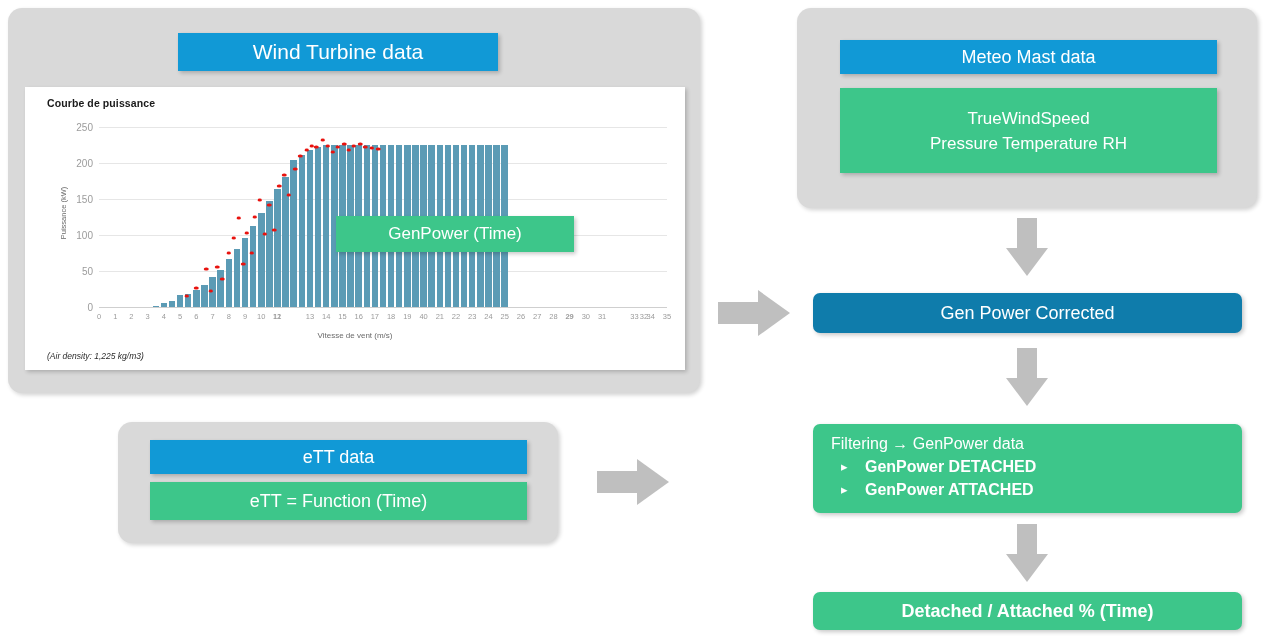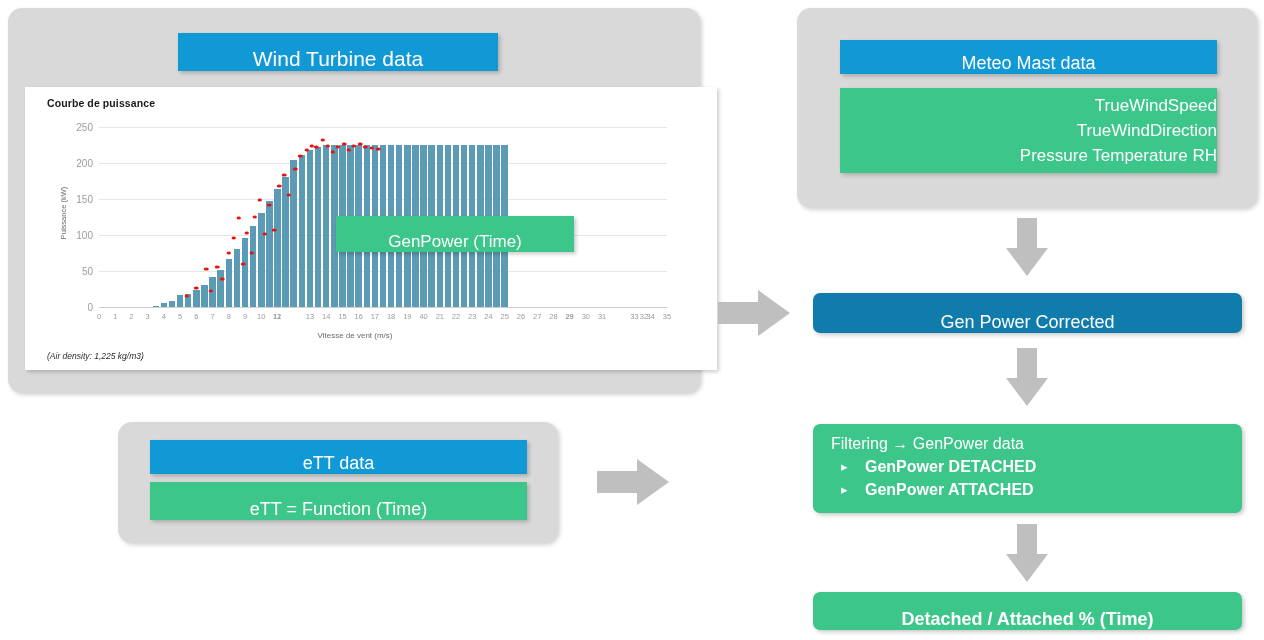--- a/index.html
+++ b/index.html
@@ -20,21 +20,21 @@
     position: absolute;
     background: #d9d9d9;
     border-radius: 14px;
     box-shadow: 2px 2px 4px rgba(0,0,0,0.18);
   }
 
   
   .box {
     position: absolute;
     display: flex;
-    align-items: flex-end;
+    align-items: center;
     justify-content: center;
     color: #ffffff;
     text-align: center;
     box-shadow: 2px 2px 4px rgba(0,0,0,0.22);
     box-sizing: border-box;
   }
   .box.blue   { background: #1199d6; }
   .box.dblue  { background: #0f7cab; border-radius: 7px; }
   .box.green  { background: #3dc68a; }
   .box.green-r{ background: #3dc68a; border-radius: 7px; }
@@ -42,21 +42,20 @@
   
   #panel-wt       { left: 8px;   top: 8px;   width: 692px; height: 385px; }
   #wt-title       { left: 178px; top: 33px;  width: 320px; height: 38px;
                     font-size: 21px; }
   #chart-card {
     position: absolute;
     left: 25px; top: 87px; width: 660px; height: 283px;
     background: #ffffff;
     box-shadow: 2px 2px 4px rgba(0,0,0,0.20);
     overflow: hidden;
-    padding-left: 32px;
   }
   #chart-title {
     position: absolute; left: 22px; top: 10px;
     font-size: 10.5px; font-weight: bold; color: #1a1a1a;
     letter-spacing: .1px;
   }
   #chart-note {
     position: absolute; left: 22px; top: 264px;
     font-size: 8.5px; font-style: italic; color: #2b2b2b;
   }
@@ -360,21 +359,20 @@
 </div>
 
 <div class="panel" id="panel-mm"></div>
 
 <div class="box blue" id="mm-title">
   <span>Meteo Mast data</span>
 </div>
 
 <div class="box green" id="mm-body">
   <span>TrueWindSpeed</span>
-  <span>TrueWindDirection</span>
   <span>Pressure Temperature  RH</span>
 </div>
 
 <div class="panel" id="panel-ett"></div>
 
 <div class="box blue" id="ett-title">
   <span>eTT data</span>
 </div>
 
 <div class="box green" id="ett-body">

